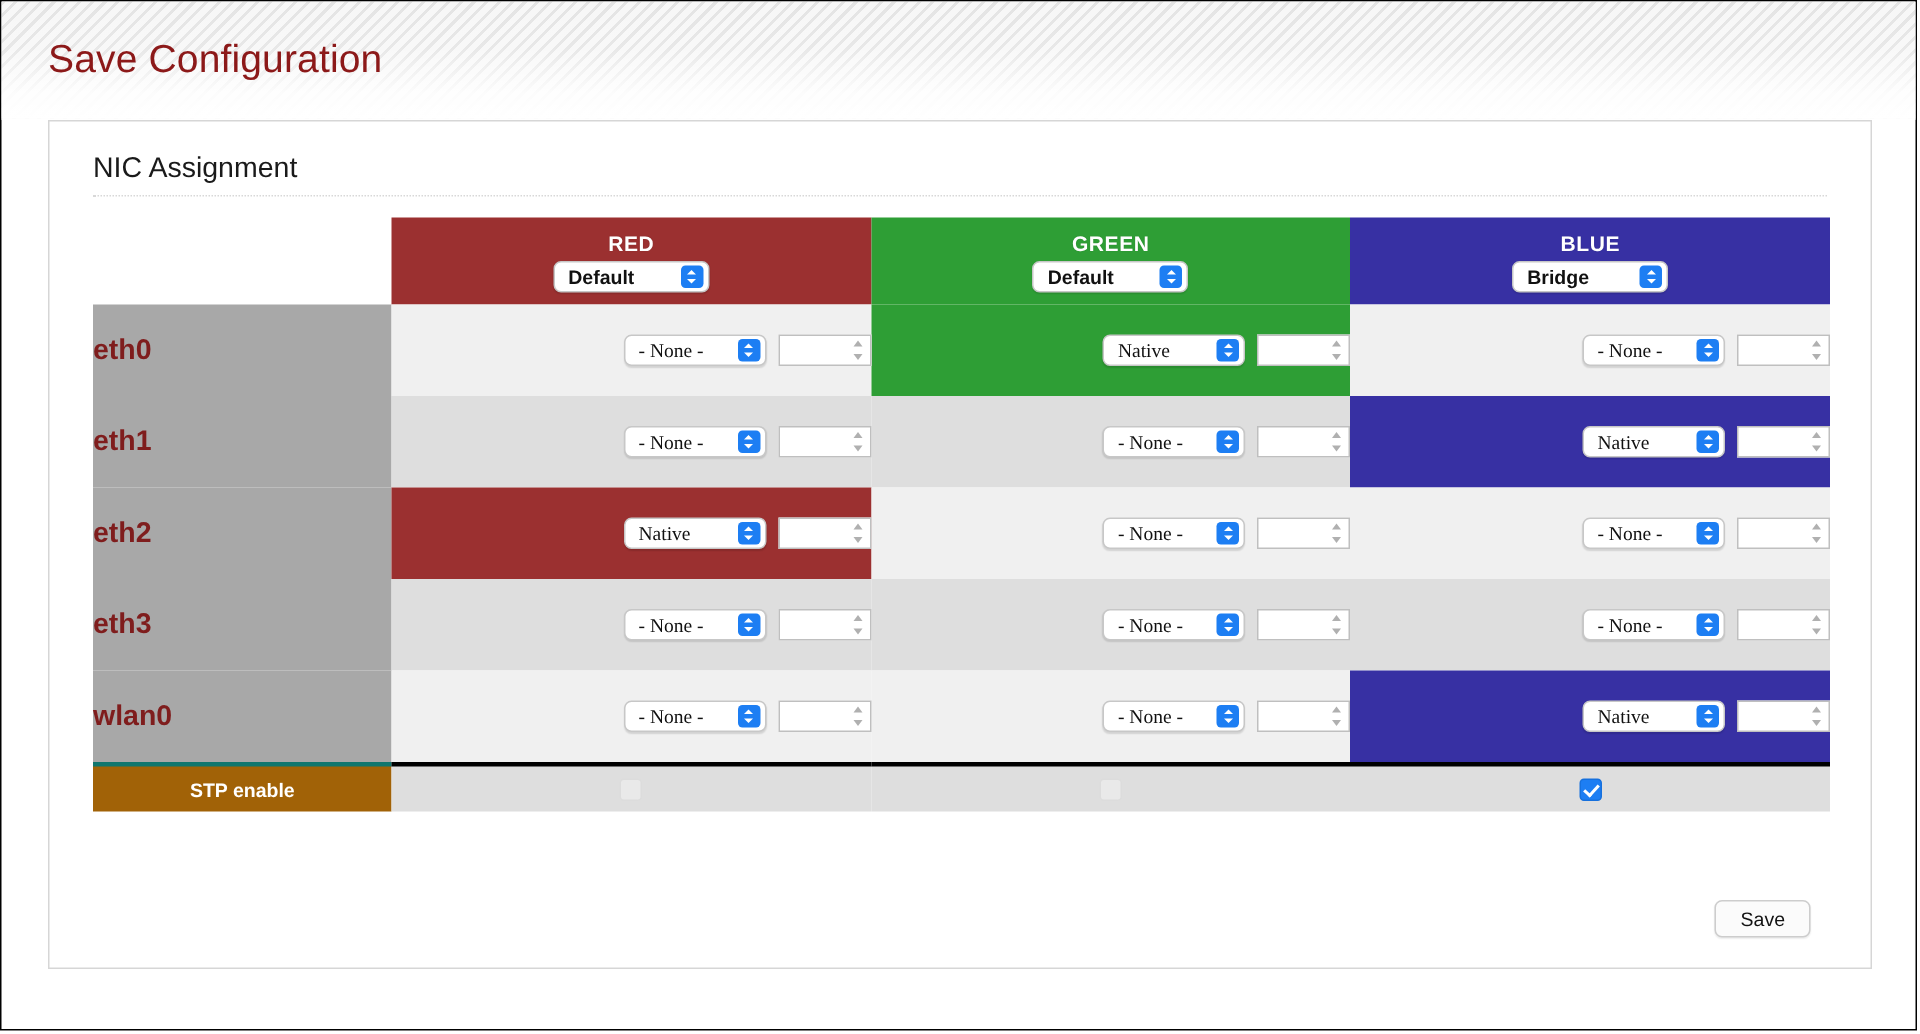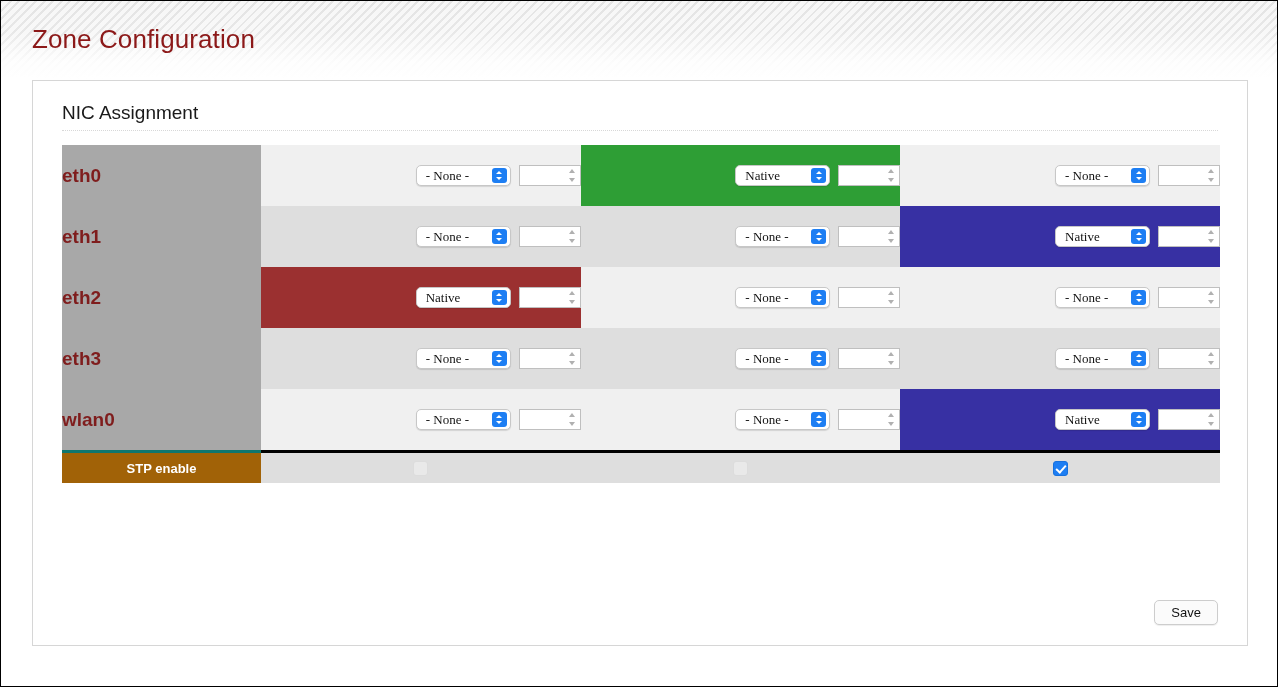--- a/index.html
+++ b/index.html
@@ -272,56 +272,71 @@
     left: 4px; top: 1px;
     width: 4px; height: 8px;
     border: solid #ffffff;
     border-width: 0 2px 2px 0;
     transform: rotate(42deg);
   }
 
   
   .panel-footer {
     position: absolute;
-    right: 29px;
+    right: 40px;
     bottom: 20px;
   }
   .btn-save {
     background: #fbfbfb;
     border: 1px solid #cdcdcd;
     border-radius: 5px;
     padding: 4px 16px;
     font-size: 13px;
     font-family: "Liberation Sans", sans-serif;
     color: #121212;
     box-shadow: 0 1px 1px rgba(0,0,0,0.07);
     cursor: default;
   }
 </style>
 </head>
 <body>
 
 <div class="page-frame">
 
   <div class="banner">
-    <div class="banner-title">Zone Configuration</div>
+    <div class="banner-title">Save Configuration</div>
   </div>
 
   <div class="panel">
     <div class="panel-heading">NIC Assignment</div>
     <div class="panel-rule"></div>
 
     <table class="nic-table">
       <colgroup>
         <col class="c-label">
         <col class="c-zone">
         <col class="c-zone">
         <col class="c-zone">
       </colgroup>
       <tbody id="table-body">
+          <tr>
+            <td class="hdr-blank"></td>
+            <th class="zone-head zone-red"><span class="zone-name">RED</span><span class="sel w-default">
+                <span class="sel-text">Default</span>
+                <span class="sel-arrows"></span>
+              </span></th>
+            <th class="zone-head zone-green"><span class="zone-name">GREEN</span><span class="sel w-default">
+                <span class="sel-text">Default</span>
+                <span class="sel-arrows"></span>
+              </span></th>
+            <th class="zone-head zone-blue"><span class="zone-name">BLUE</span><span class="sel w-default">
+                <span class="sel-text">Bridge</span>
+                <span class="sel-arrows"></span>
+              </span></th>
+          </tr>
           <tr class="row-odd">
             <td class="nic-label">eth0</td>
             <td class="zone-cell"><span class="sel w-nic">
                 <span class="sel-text">- None -</span>
                 <span class="sel-arrows"></span>
               </span><span class="gap"></span><span class="num">
                 <span class="num-val"></span>
                 <span class="stepper"></span>
               </span></td>
             <td class="zone-cell active-green"><span class="sel w-nic">

